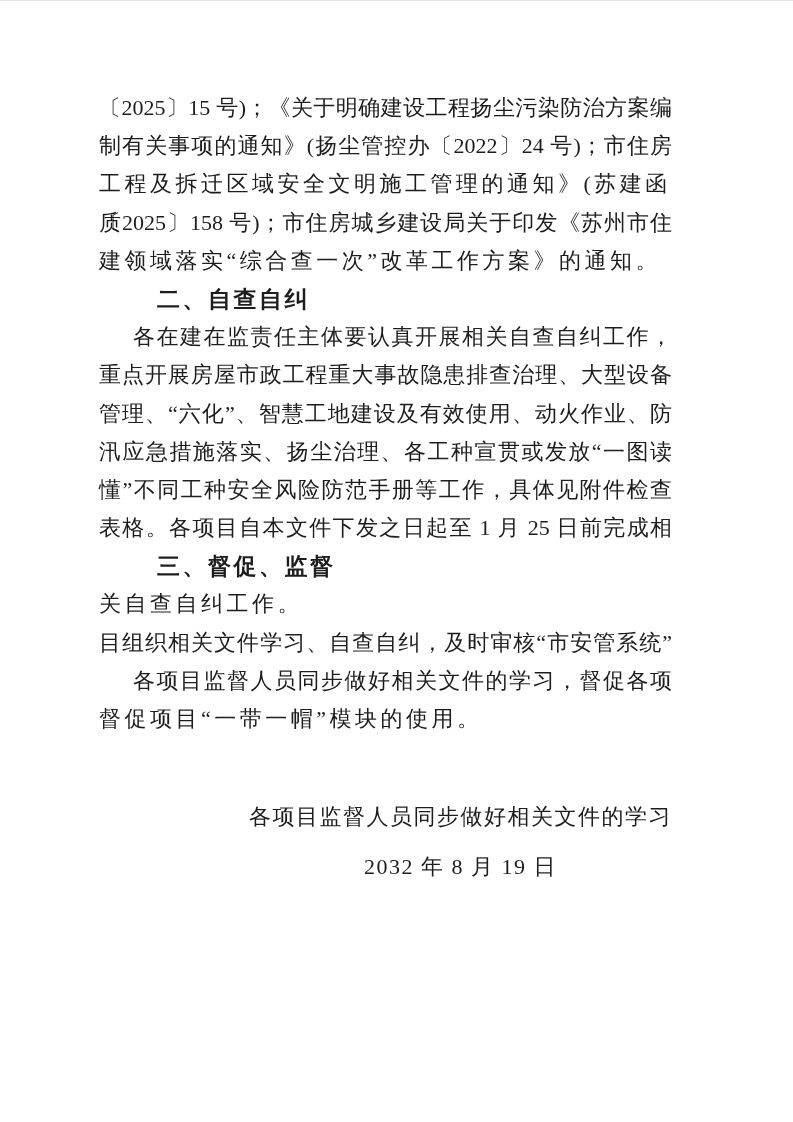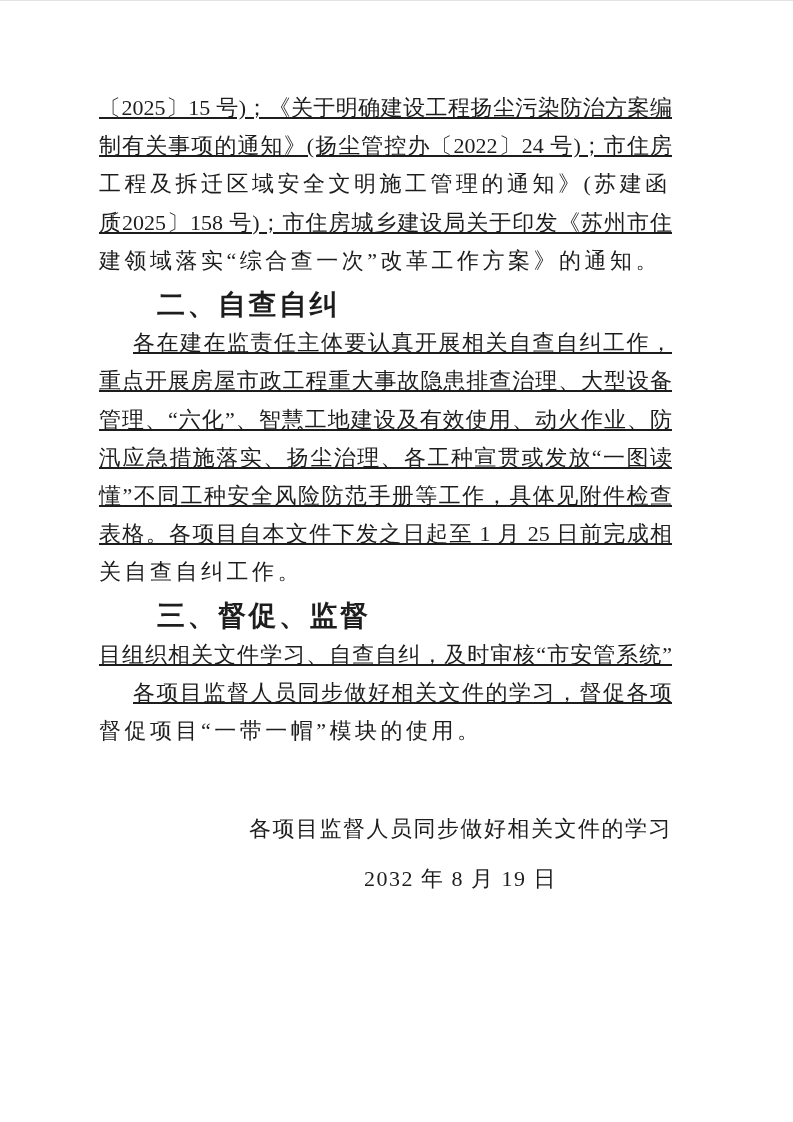--- a/index.html
+++ b/index.html
@@ -23,35 +23,33 @@
   .ln {
     height: 38.2px;
     line-height: 38.2px;
     font-size: 22px;
   }
   
   .j {
     text-align: justify;
     text-align-last: justify;
     text-justify: inter-character;
-    text-decoration: underline;
   }
   
   .plain { letter-spacing: 3.5px; }
   
   .ind { text-indent: 34px; }
   
   .hd {
     font-family: "Liberation Sans", "DejaVu Sans", sans-serif;
     font-weight: 700;
-    font-size: 28px;
+    font-size: 23px;
     letter-spacing: 2.5px;
     padding-left: 58px;
     box-sizing: border-box;
-    margin-top: 6px;
   }
   .signature { margin-top: 60px; text-align: right; }
   .sig-inner { display: inline-block; text-align: center; }
   .sig-org {
     font-size: 22px;
     line-height: 38px;
     letter-spacing: 1.5px;
     white-space: nowrap;
   }
   .sig-date {
@@ -74,23 +72,23 @@
     <div class="ln j">〔2025〕158 号)；市住房城乡建设局关于印发《苏州市住</div>
     <div class="ln plain">建领域落实“综合查一次”改革工作方案》的通知。</div>
 
     <div class="ln hd">二、自查自纠</div>
     <div class="ln j ind">各在建在监责任主体要认真开展相关自查自纠工作，</div>
     <div class="ln j">重点开展房屋市政工程重大事故隐患排查治理、大型设备</div>
     <div class="ln j">管理、“六化”、智慧工地建设及有效使用、动火作业、防</div>
     <div class="ln j">汛应急措施落实、扬尘治理、各工种宣贯或发放“一图读</div>
     <div class="ln j">懂”不同工种安全风险防范手册等工作，具体见附件检查</div>
     <div class="ln j">表格。各项目自本文件下发之日起至 1 月 25 日前完成相</div>
+    <div class="ln hd">三、督促、监督</div>
+
     <div class="ln plain">关自查自纠工作。</div>
-
-    <div class="ln hd">三、督促、监督</div>
     <div class="ln j">目组织相关文件学习、自查自纠，及时审核“市安管系统”</div>
     <div class="ln j ind">各项目监督人员同步做好相关文件的学习，督促各项</div>
     <div class="ln plain">督促项目“一带一帽”模块的使用。</div>
 
     <div class="signature">
       <div class="sig-inner">
         <div class="sig-org">各项目监督人员同步做好相关文件的学习</div>
         <div class="sig-date">2032 年 8 月 19 日</div>
       </div>
     </div>

